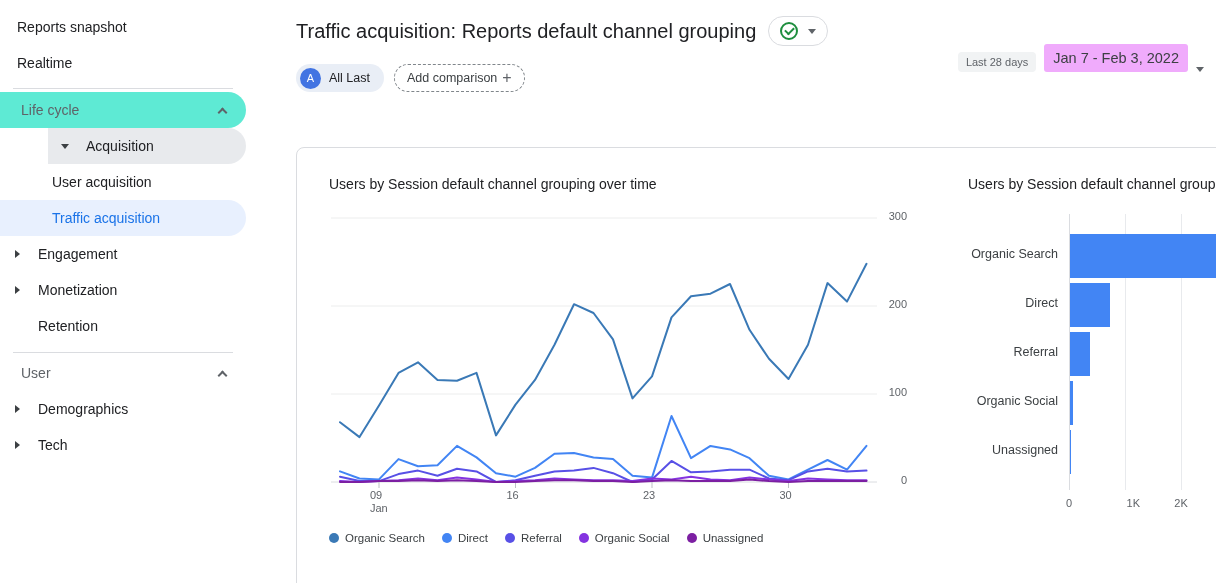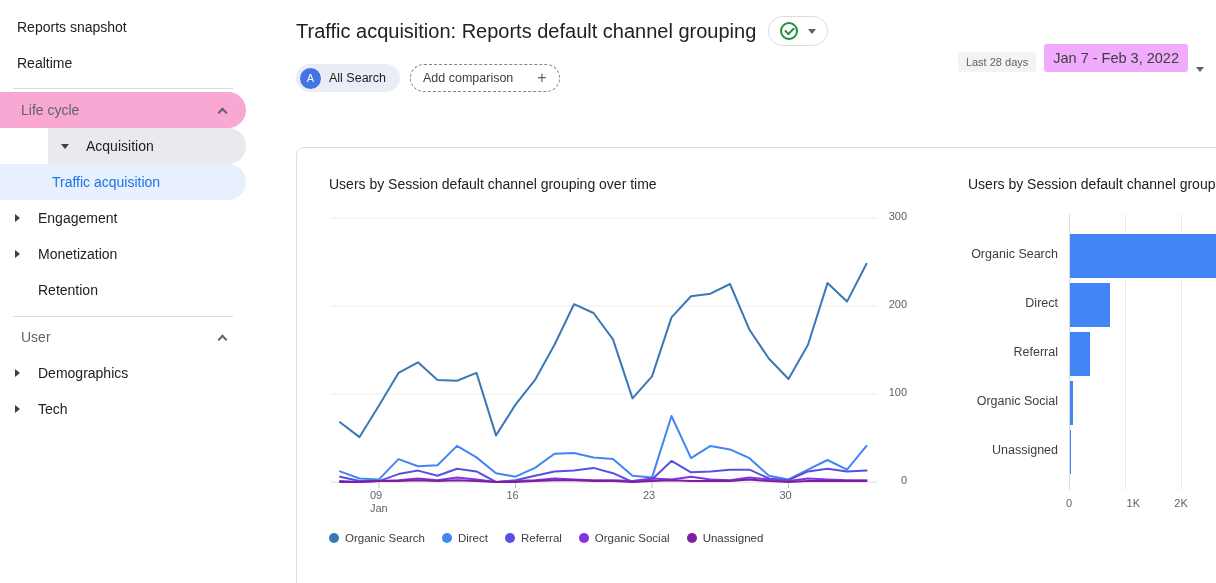--- a/index.html
+++ b/index.html
@@ -12,21 +12,21 @@
 
   
   .sidebar { position:absolute; left:0; top:0; width:246px; height:583px; background:#fff; padding-top:9px; }
   .nav-row { height:36px; display:flex; align-items:center; font-size:14px; color:#202124;
              border-radius:0 18px 18px 0; position:relative; cursor:pointer; }
   .nav-row .lbl { white-space:nowrap; }
   .nav-row.top { padding-left:17px; }
   .nav-row.parent { padding-left:38px; }
   .nav-row.child { padding-left:52px; }
   .nav-row.section-header { padding-left:21px; padding-right:20px; color:#5f6368; justify-content:space-between; }
-  .nav-row.header-bg { background:#f9a8d4; border-radius:0 18px 18px 0;gap:11px; }
+  .nav-row.header-bg { background:#5eead4; border-radius:0 18px 18px 0;gap:11px; }
   .nav-row.expanded-bg { background:#e8eaed;margin-left:48px; }
   .nav-row.selected { background:#e8f0fe; color:#1a73e8; }
   .tri { width:0; height:0; position:absolute; }
   .tri.right { left:15px; top:14px; border-top:4px solid transparent; border-bottom:4px solid transparent; border-left:5px solid #3c4043; }
   .tri.down  { left:13px; top:16px; border-left:4px solid transparent; border-right:4px solid transparent; border-top:5px solid #3c4043; }
   .chev-up { width:7px; height:7px; border-left:2px solid #5f6368; border-top:2px solid #5f6368; transform:rotate(45deg); margin-top:4px; }
   .nav-div { border:none; border-top:1px solid #dadce0; margin:7px 13px 3px 13px; }
   .nav-div.second { margin-top:8px; margin-bottom:2px; }
 
   
@@ -42,21 +42,21 @@
   .date-block { position:absolute; right:12px; top:18px; display:flex; align-items:flex-end; gap:8px; cursor:pointer; }
   .date-preset { background:#f1f3f4; color:#5f6368; font-size:11px; padding:4px 8px; border-radius:4px; white-space:nowrap; }
   .date-value { background:#f0abfc; color:#3c4043; font-size:14.5px; font-weight:500; padding:6px 9px; border-radius:3px; white-space:nowrap;margin-top:26px; }
 
   .chips-row { position:absolute; left:296px; top:64px; display:flex; align-items:center; gap:10px; }
   .segment-chip { height:28px; border-radius:14px; background:#e9eef6; display:flex; align-items:center;
                   gap:8px; padding:0 14px 0 4px; font-size:12.5px; font-weight:500; color:#202124; cursor:pointer; }
   .avatar { width:21px; height:21px; border-radius:50%; background:#4274e2; color:#fff; font-size:11px;
             display:flex; align-items:center; justify-content:center; font-weight:500; }
   .add-chip { height:28px; border-radius:14px; border:1px dashed #80868b; background:#fff; display:flex;
-              align-items:center; gap:24px; padding:0 12px; font-size:12.5px; color:#3c4043; cursor:pointer; }
+              align-items:center; gap:5px; padding:0 12px; font-size:12.5px; color:#3c4043; cursor:pointer; }
   .plus { font-size:16px; color:#5f6368; line-height:1; margin-top:-1px; }
 
   
   #card { position:absolute; left:296px; top:147px; width:960px; height:470px; background:#fff;
           border:1px solid #dadce0; border-radius:8px; overflow:hidden; }
   .chart-title { position:absolute; font-size:14px; color:#202124; white-space:nowrap; }
   .chart-title.left  { left:32px; top:28px; }
   .chart-title.right { left:671px; top:28px; }
   .axis-label { position:absolute; font-size:11px; color:#5f6368; }
   .legend { position:absolute; left:32px; top:384px; display:flex; align-items:center; gap:17px; }
@@ -78,20 +78,23 @@
   </div>
   <hr class="nav-div">
   <div class="nav-row section-header header-bg">
     <span class="lbl">Life cycle</span>
     <span class="chev-up"></span>
   </div>
   <div class="nav-row parent expanded-bg">
     <span class="tri down"></span>
     <span class="lbl">Acquisition</span>
   </div>
+  <div class="nav-row child">
+    <span class="lbl">User acquisition</span>
+  </div>
   <div class="nav-row child selected">
     <span class="lbl">Traffic acquisition</span>
   </div>
   <div class="nav-row parent">
     <span class="tri right"></span>
     <span class="lbl">Engagement</span>
   </div>
   <div class="nav-row parent">
     <span class="tri right"></span>
     <span class="lbl">Monetization</span>
@@ -124,21 +127,21 @@
 
 <div class="date-block">
   <span class="date-preset">Last 28 days</span>
   <span class="date-value">Jan 7 - Feb 3, 2022</span>
   <span class="caret-down"></span>
 </div>
 
 <div class="chips-row">
   <div class="segment-chip">
     <span class="avatar">A</span>
-    <span>All Search</span>
+    <span>All Last</span>
   </div>
   <div class="add-chip">
     <span>Add comparison</span>
     <span class="plus">+</span>
   </div>
 </div>
 
 <div id="card">
   <div class="chart-title left">Users by Session default channel grouping over time</div>
   <div class="chart-title right">Users by Session default channel grouping</div>

